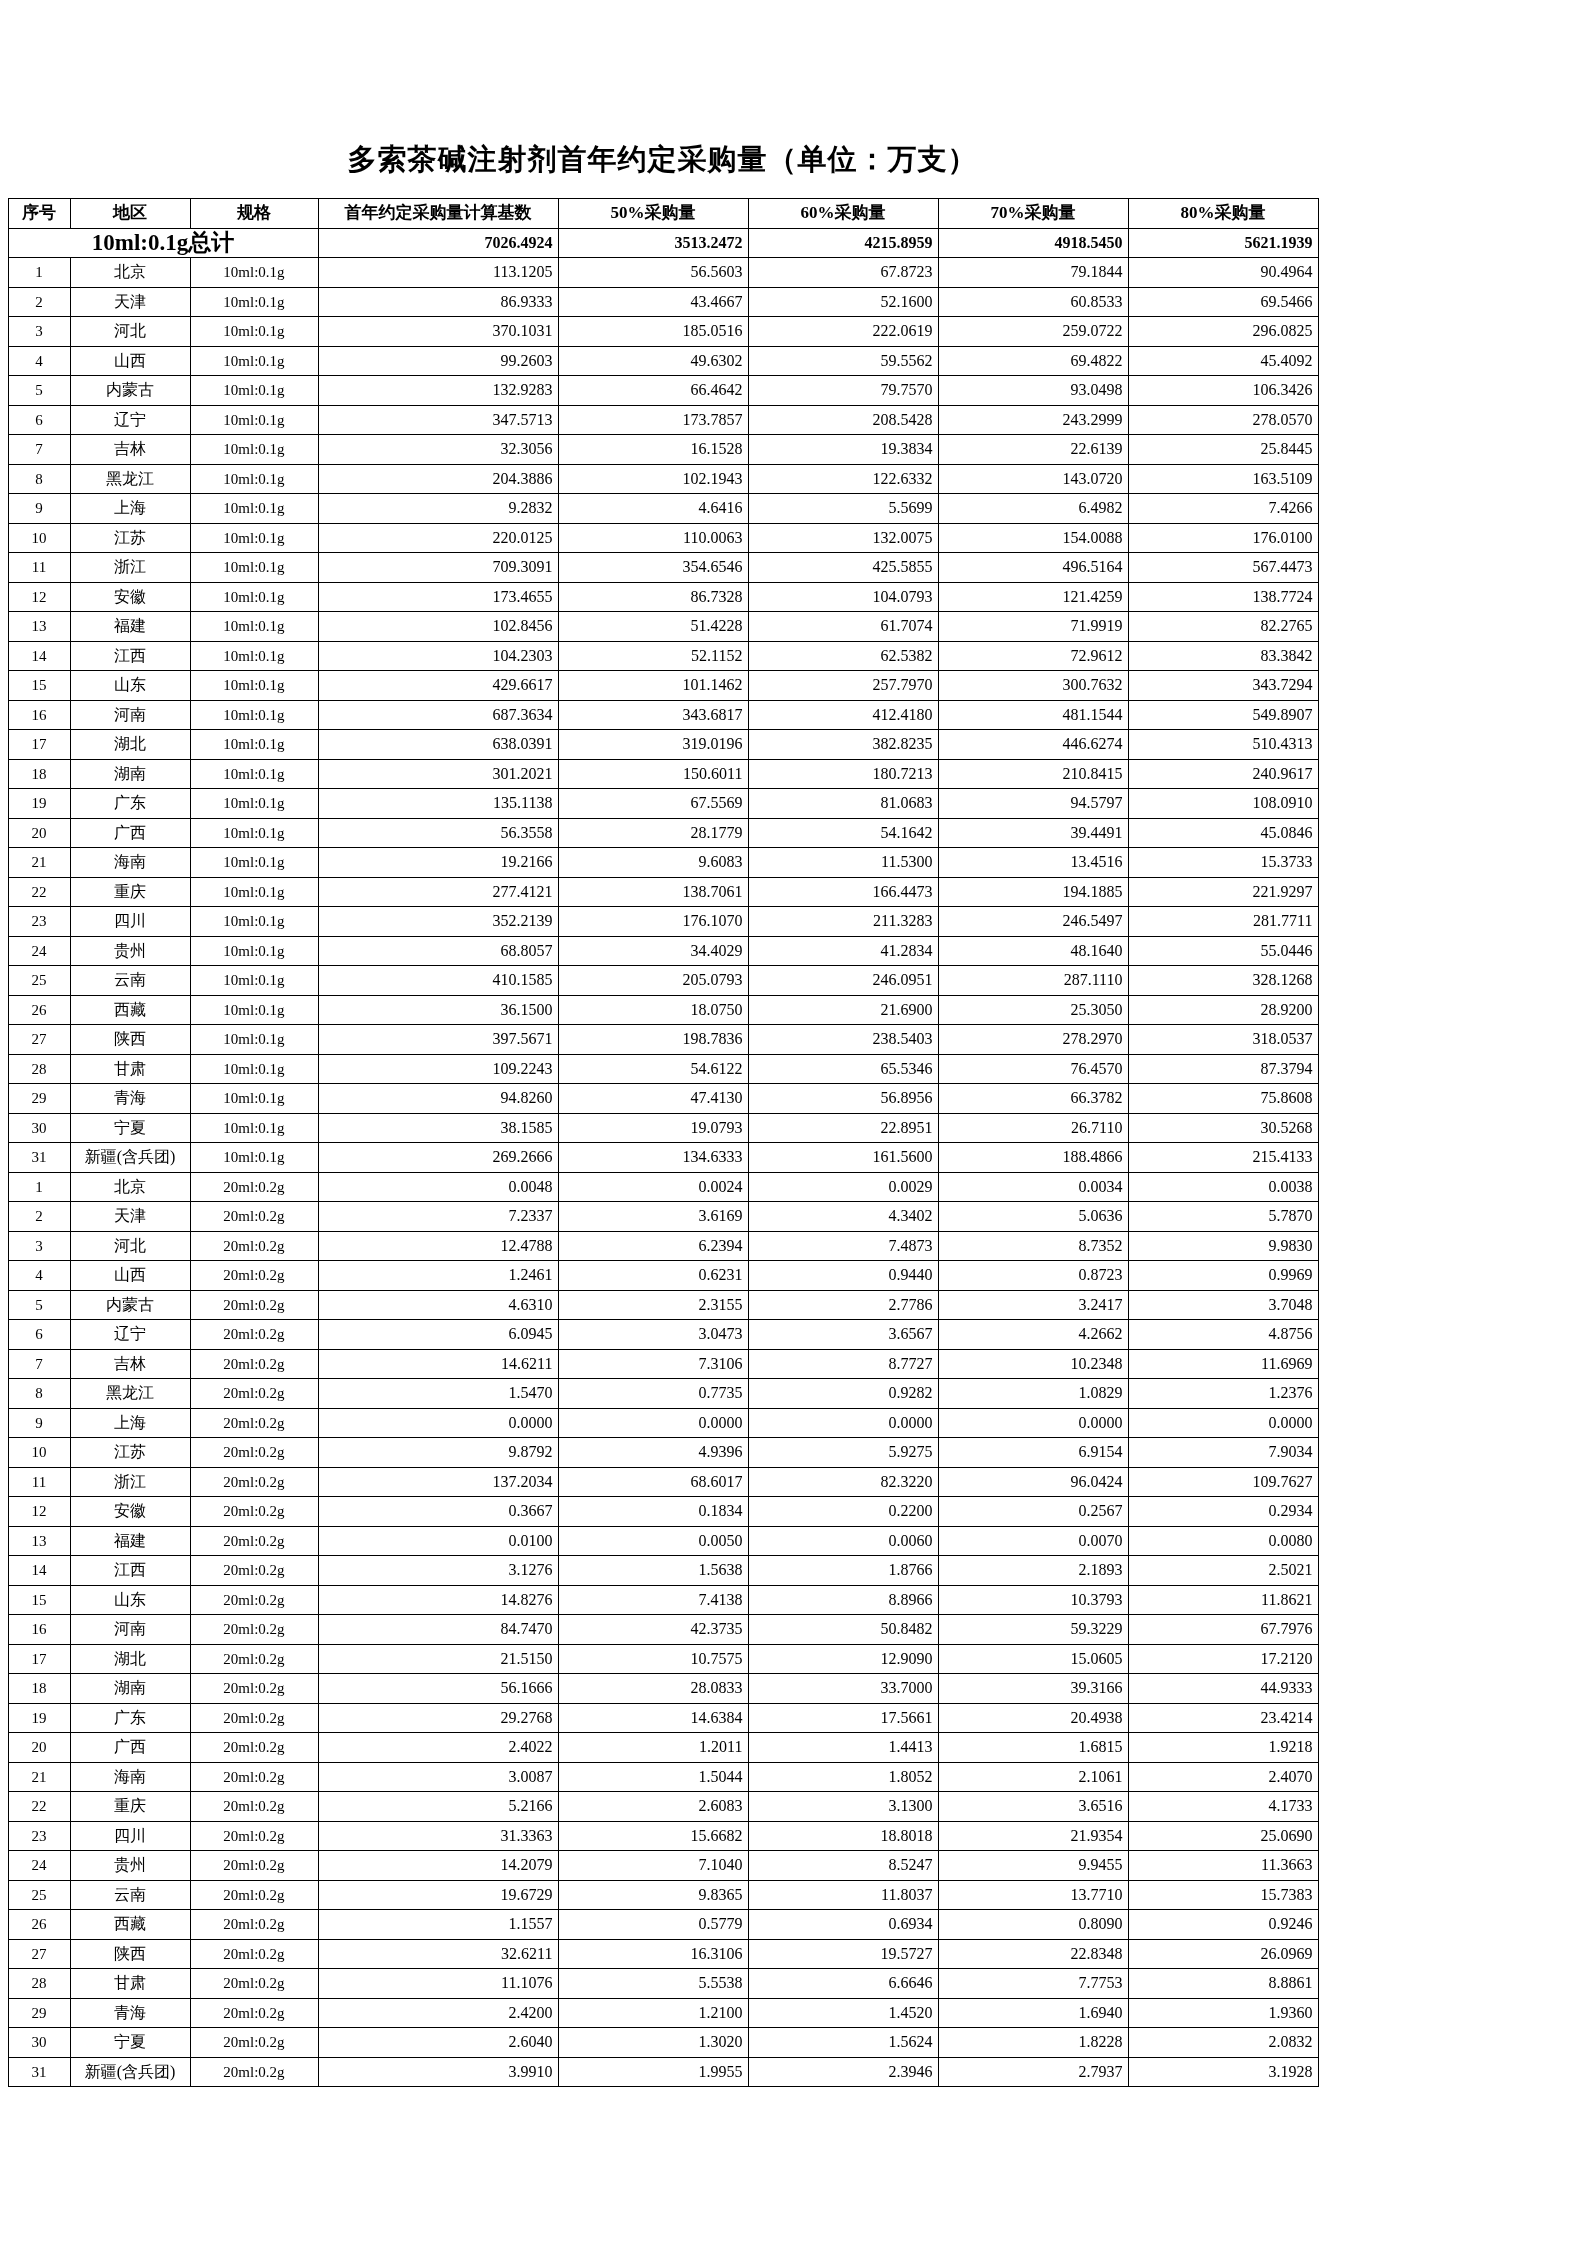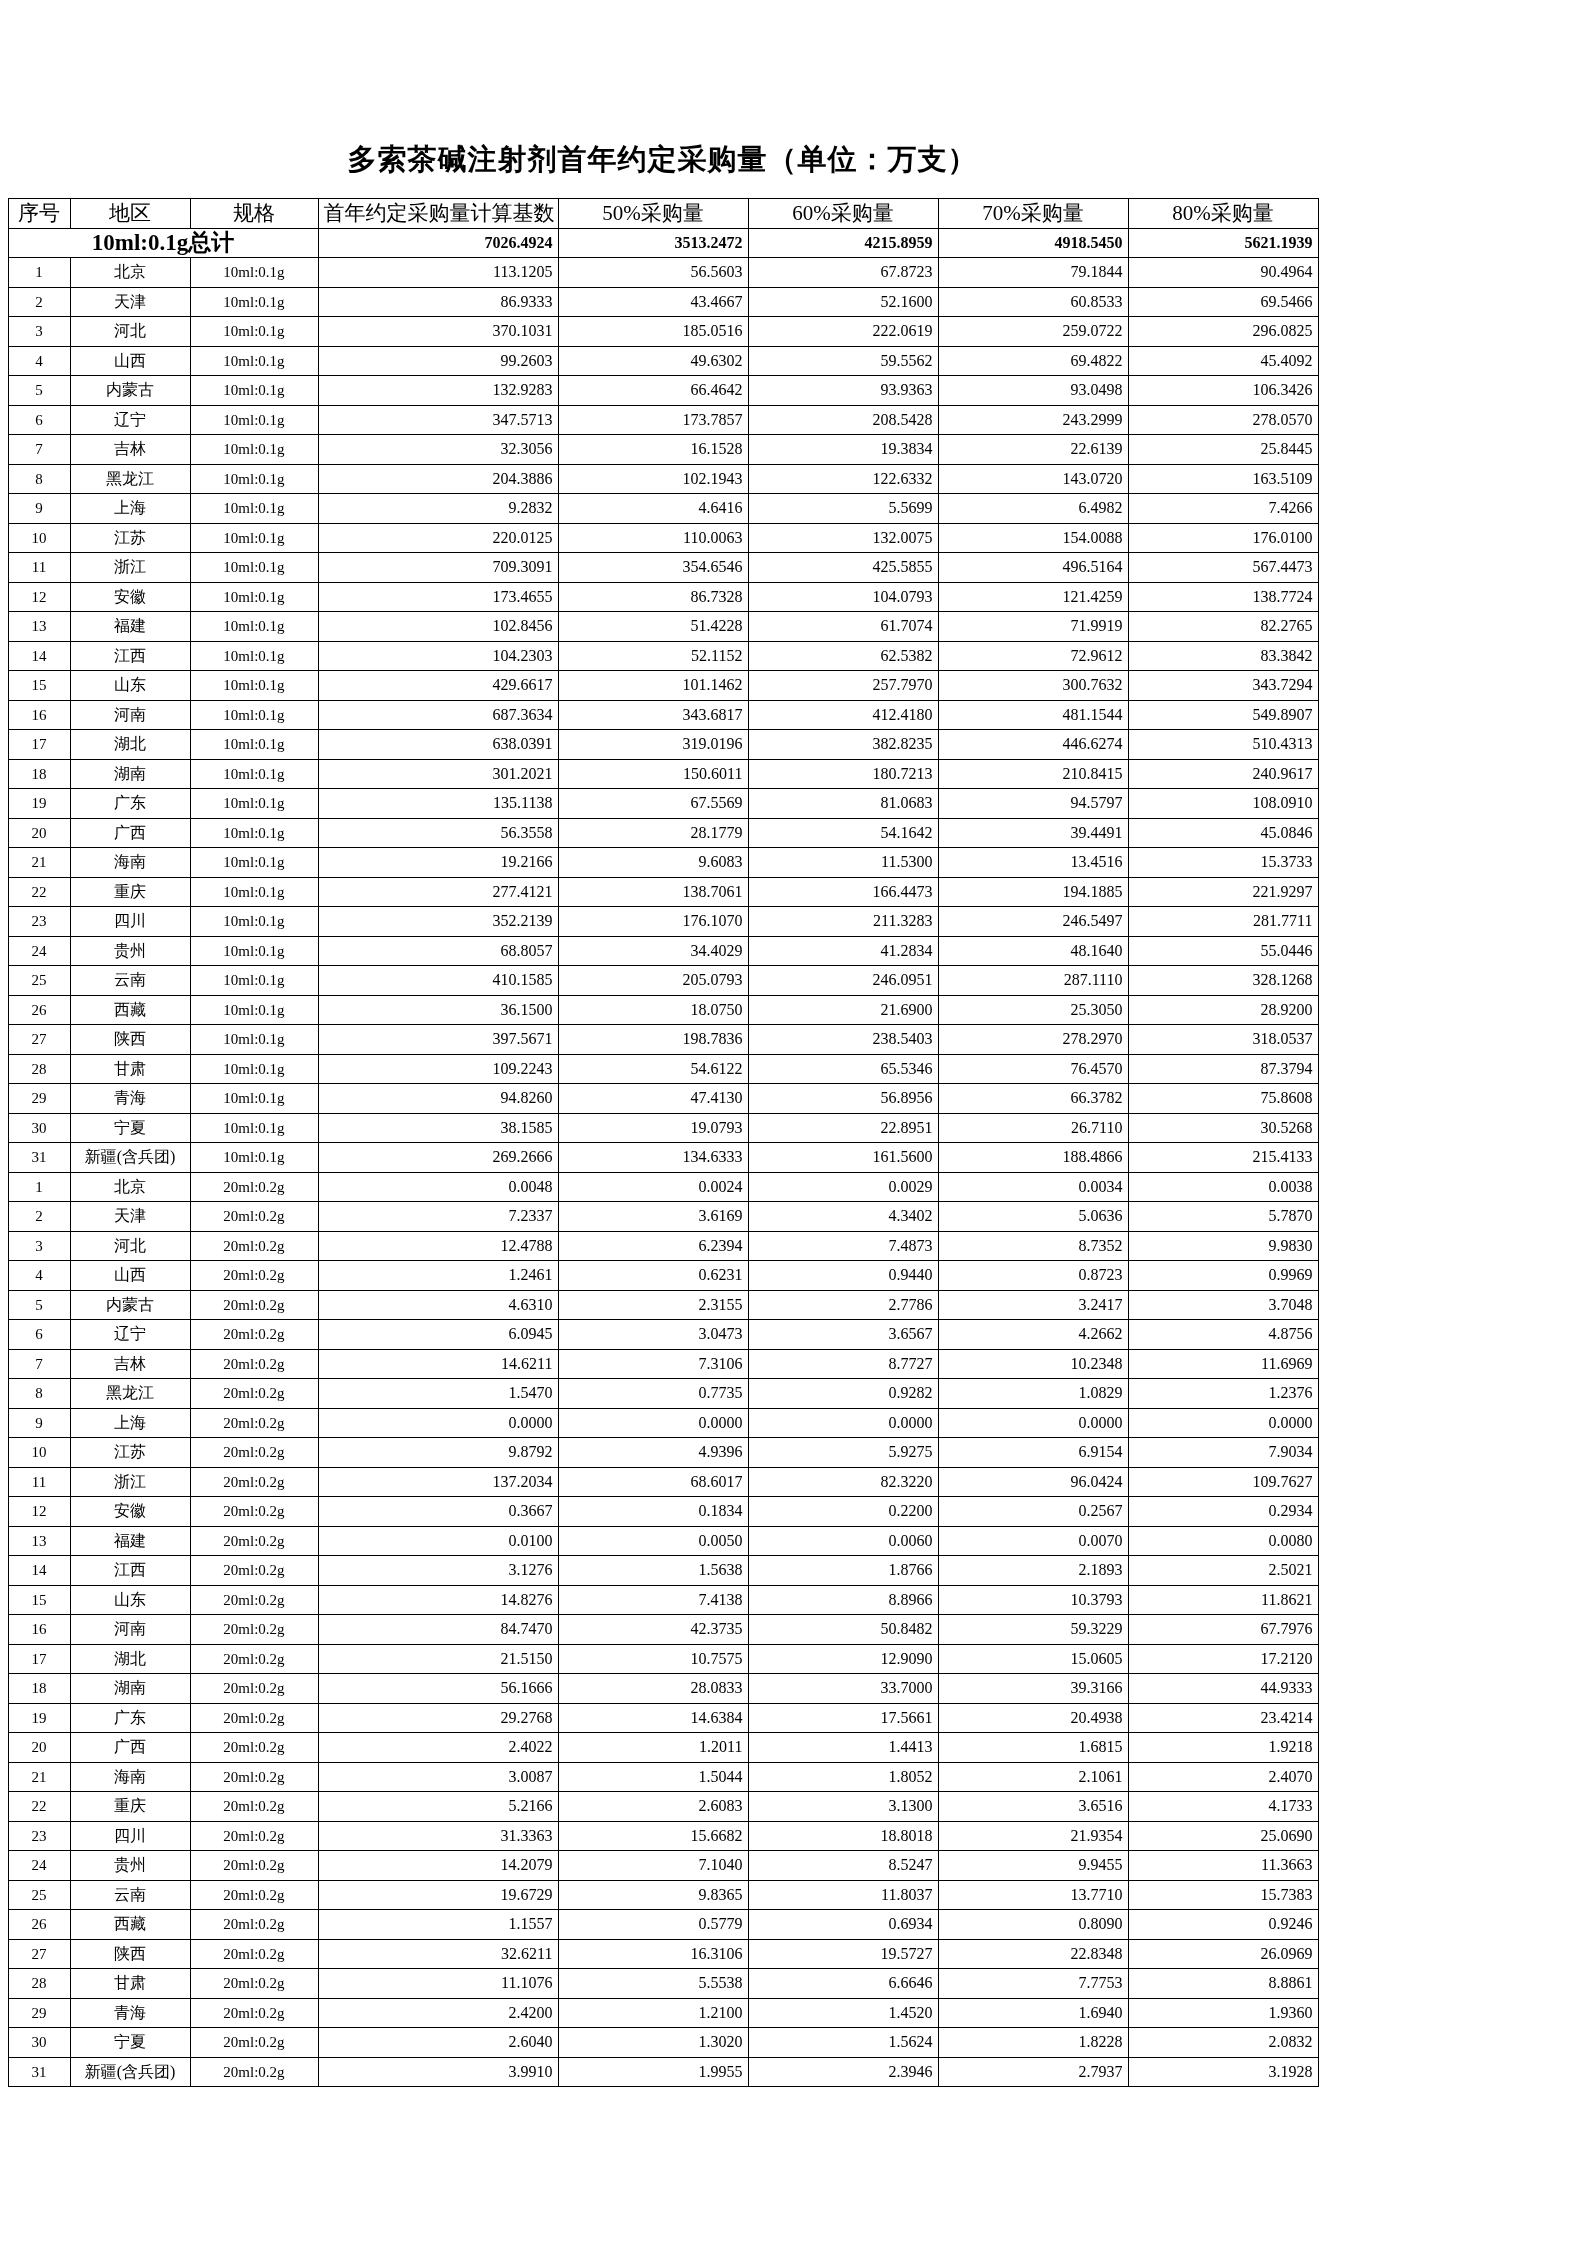--- a/index.html
+++ b/index.html
@@ -43,22 +43,22 @@
   table.sheet td, table.sheet th {
     border: 1px solid #000000;
     padding: 1px 5px;
     height: 26.5px;
     line-height: 24px;
     vertical-align: middle;
     overflow: hidden;
     white-space: nowrap;
   }
   th.hdr {
-    font-weight: normal;
-    font-size: 21px;
+    font-weight: bold;
+    font-size: 17px;
   }
   td.c-idx { width: 62px; text-align: center; font-size: 15px; }
   td.c-region { width: 120px; text-align: center; }
   td.c-spec { width: 128px; text-align: center; font-size: 15px; font-family: "Liberation Serif", "DejaVu Serif", serif;}
   td.c-num { text-align: right; padding-right: 10px; font-size: 16px; }
   col.w-idx { width: 62px; }
   col.w-region { width: 120px; }
   col.w-spec { width: 128px; }
   col.w-base { width: 240px; }
   col.w-p { width: 190px; }
@@ -149,21 +149,21 @@
             <td class="c-num">59.5562</td>
             <td class="c-num">69.4822</td>
             <td class="c-num">45.4092</td>
           </tr>
           <tr>
             <td class="c-idx">5</td>
             <td class="c-region">内蒙古</td>
             <td class="c-spec">10ml:0.1g</td>
             <td class="c-num">132.9283</td>
             <td class="c-num">66.4642</td>
-            <td class="c-num">93.9363</td>
+            <td class="c-num">79.7570</td>
             <td class="c-num">93.0498</td>
             <td class="c-num">106.3426</td>
           </tr>
           <tr>
             <td class="c-idx">6</td>
             <td class="c-region">辽宁</td>
             <td class="c-spec">10ml:0.1g</td>
             <td class="c-num">347.5713</td>
             <td class="c-num">173.7857</td>
             <td class="c-num">208.5428</td>

